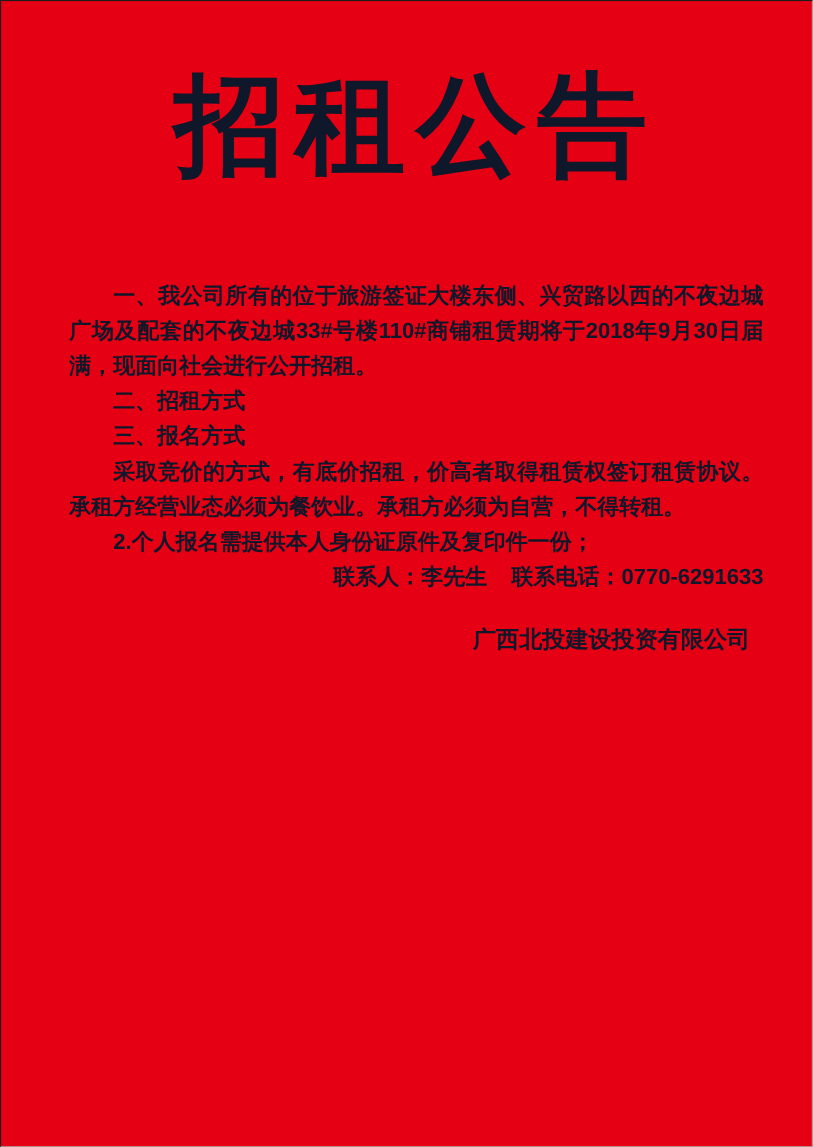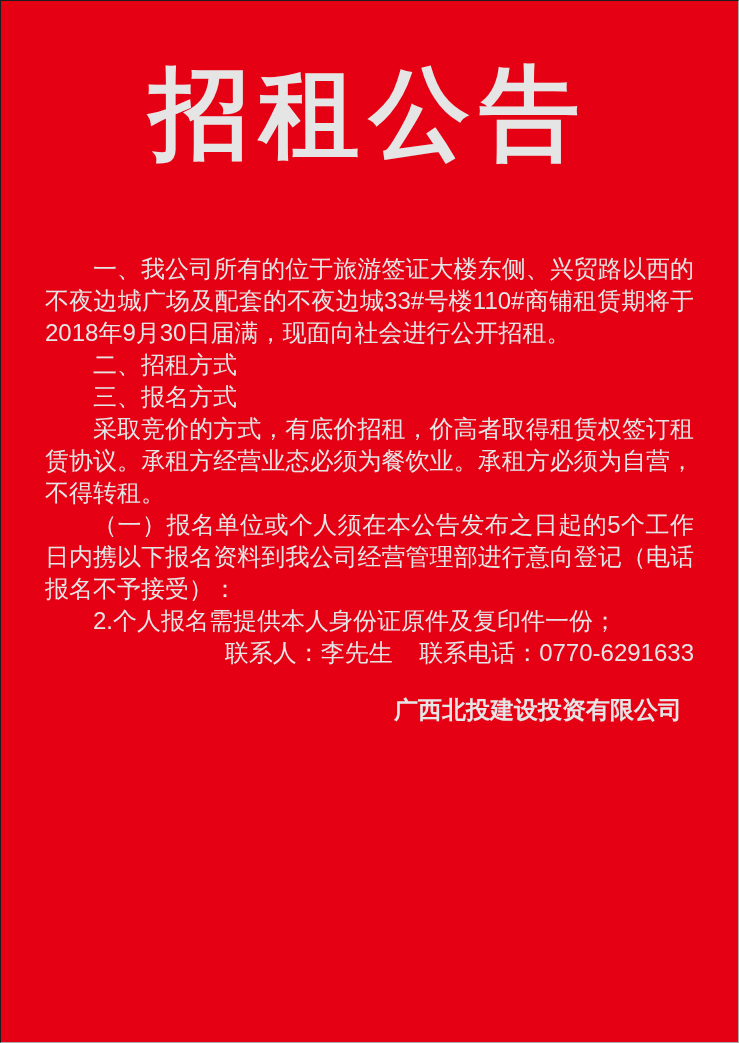--- a/index.html
+++ b/index.html
@@ -31,58 +31,57 @@
     font-size: 100px;
     line-height: 1.2;
     letter-spacing: 10px;
   }
   .body {
     margin-top: 78px;
     padding: 0 44px;
   }
   .para {
     margin: 0;
-    font-size: 24px;
+    font-size: 20px;
     line-height: 32px;
-    font-weight: normal;
+    font-weight: bold;
     text-align: justify;
     text-indent: 2em;
   }
   .contact-line {
     text-align: right;
   }
   .phone-label {
     margin-left: 1.1em;
   }
   .sig-wrap {
     display: flex;
     justify-content: flex-end;
     padding-right: 56px;
     margin-top: 24px;
   }
   .sig-block {
     text-align: left;
     font-weight: bold;
-    font-size: 24px;
+    font-size: 21px;
     line-height: 34px;
   }
 </style>
 </head>
 <body>
 
-<div class="poster" style="background-color: rgb(230, 0, 20); color: #e5e5e5;">
+<div class="poster" style="background-color: rgb(230, 0, 20); color: #0f172a; padding-left: 18px;">
 
   <h1 class="title">招租公告</h1>
 
   <div class="body">
     <p class="para">一、我公司所有的位于旅游签证大楼东侧、兴贸路以西的不夜边城广场及配套的不夜边城33#号楼110#商铺租赁期将于2018年9月30日届满，现面向社会进行公开招租。</p>
     <p class="para">二、招租方式</p>
     <p class="para">三、报名方式</p>
     <p class="para">采取竞价的方式，有底价招租，价高者取得租赁权签订租赁协议。承租方经营业态必须为餐饮业。承租方必须为自营，不得转租。</p>
-    <p class="para">（一）报名单位或个人须在本公告发布之日起的5个工作日内携以下报名资料到我公司经营管理部进行意向登记（电话报名不予接受）：</p>
     <p class="para">2.个人报名需提供本人身份证原件及复印件一份；</p>
 
     <p class="para contact-line">
       <span>联系人：</span><span>李先生</span><span class="phone-label">联系电话：</span><span>0770-6291633</span>
     </p>
   </div>
 
   <div class="sig-wrap">
     <div class="sig-block">
       <div>广西北投建设投资有限公司</div>

